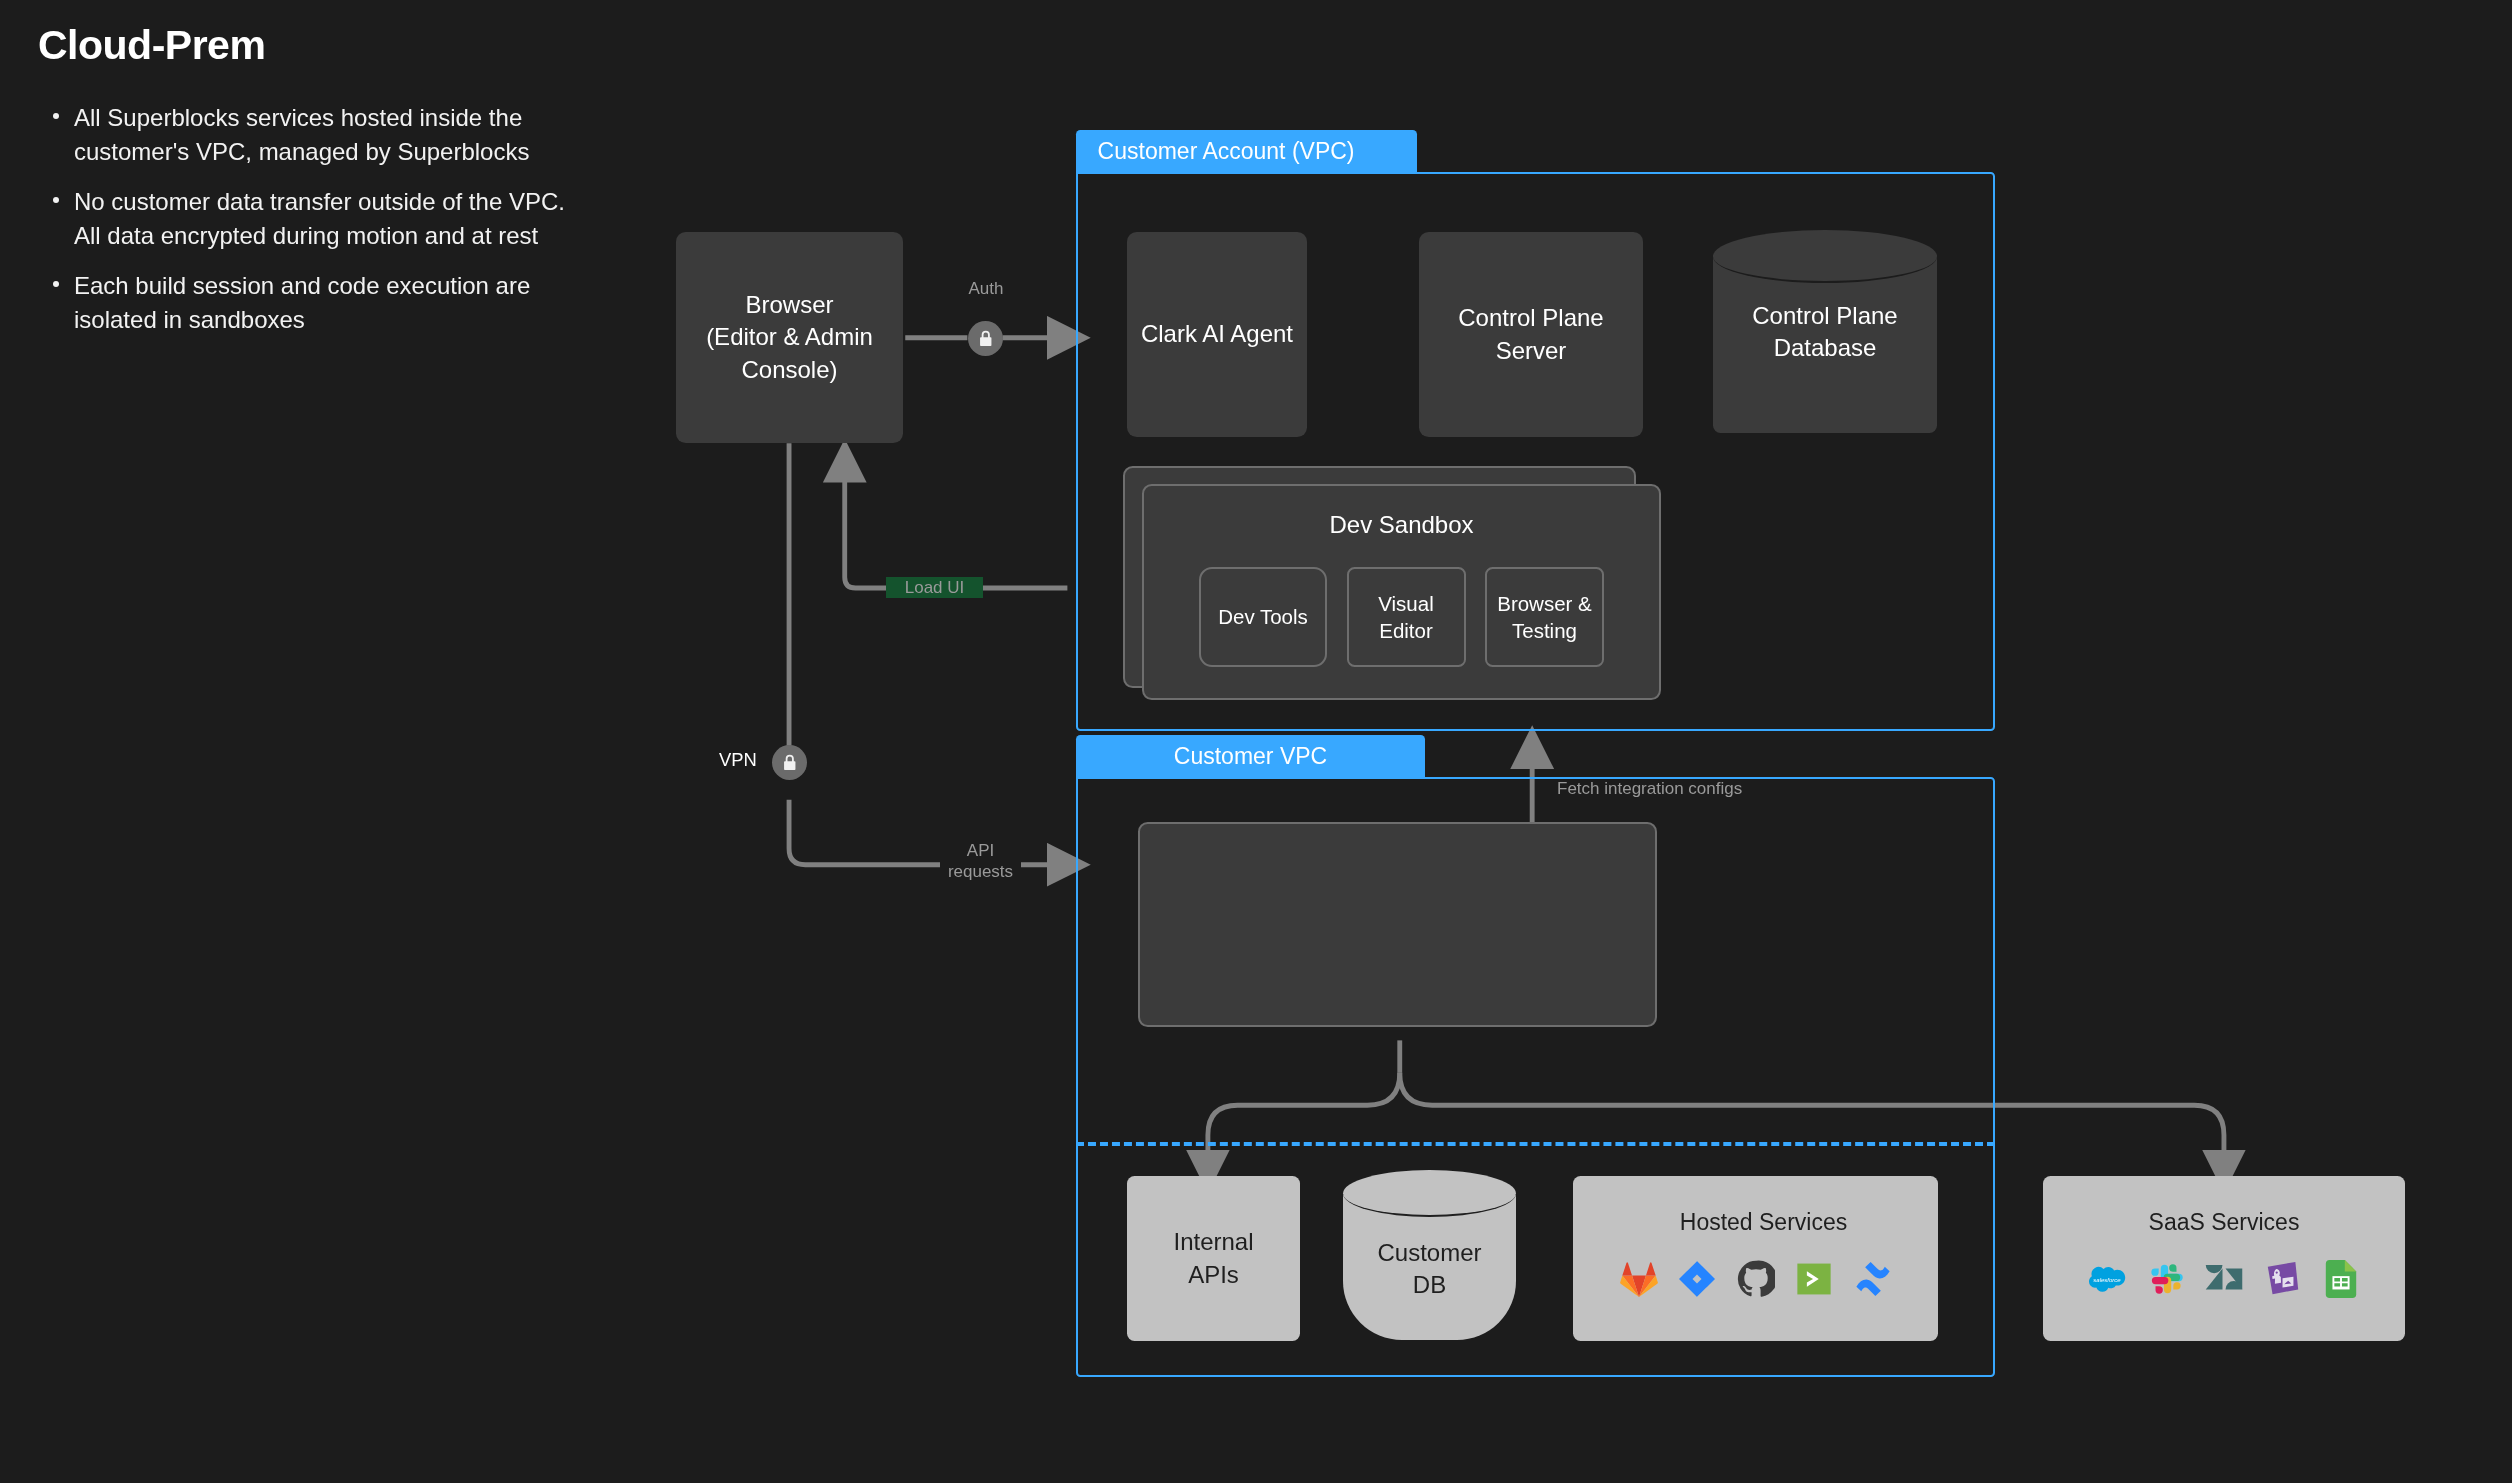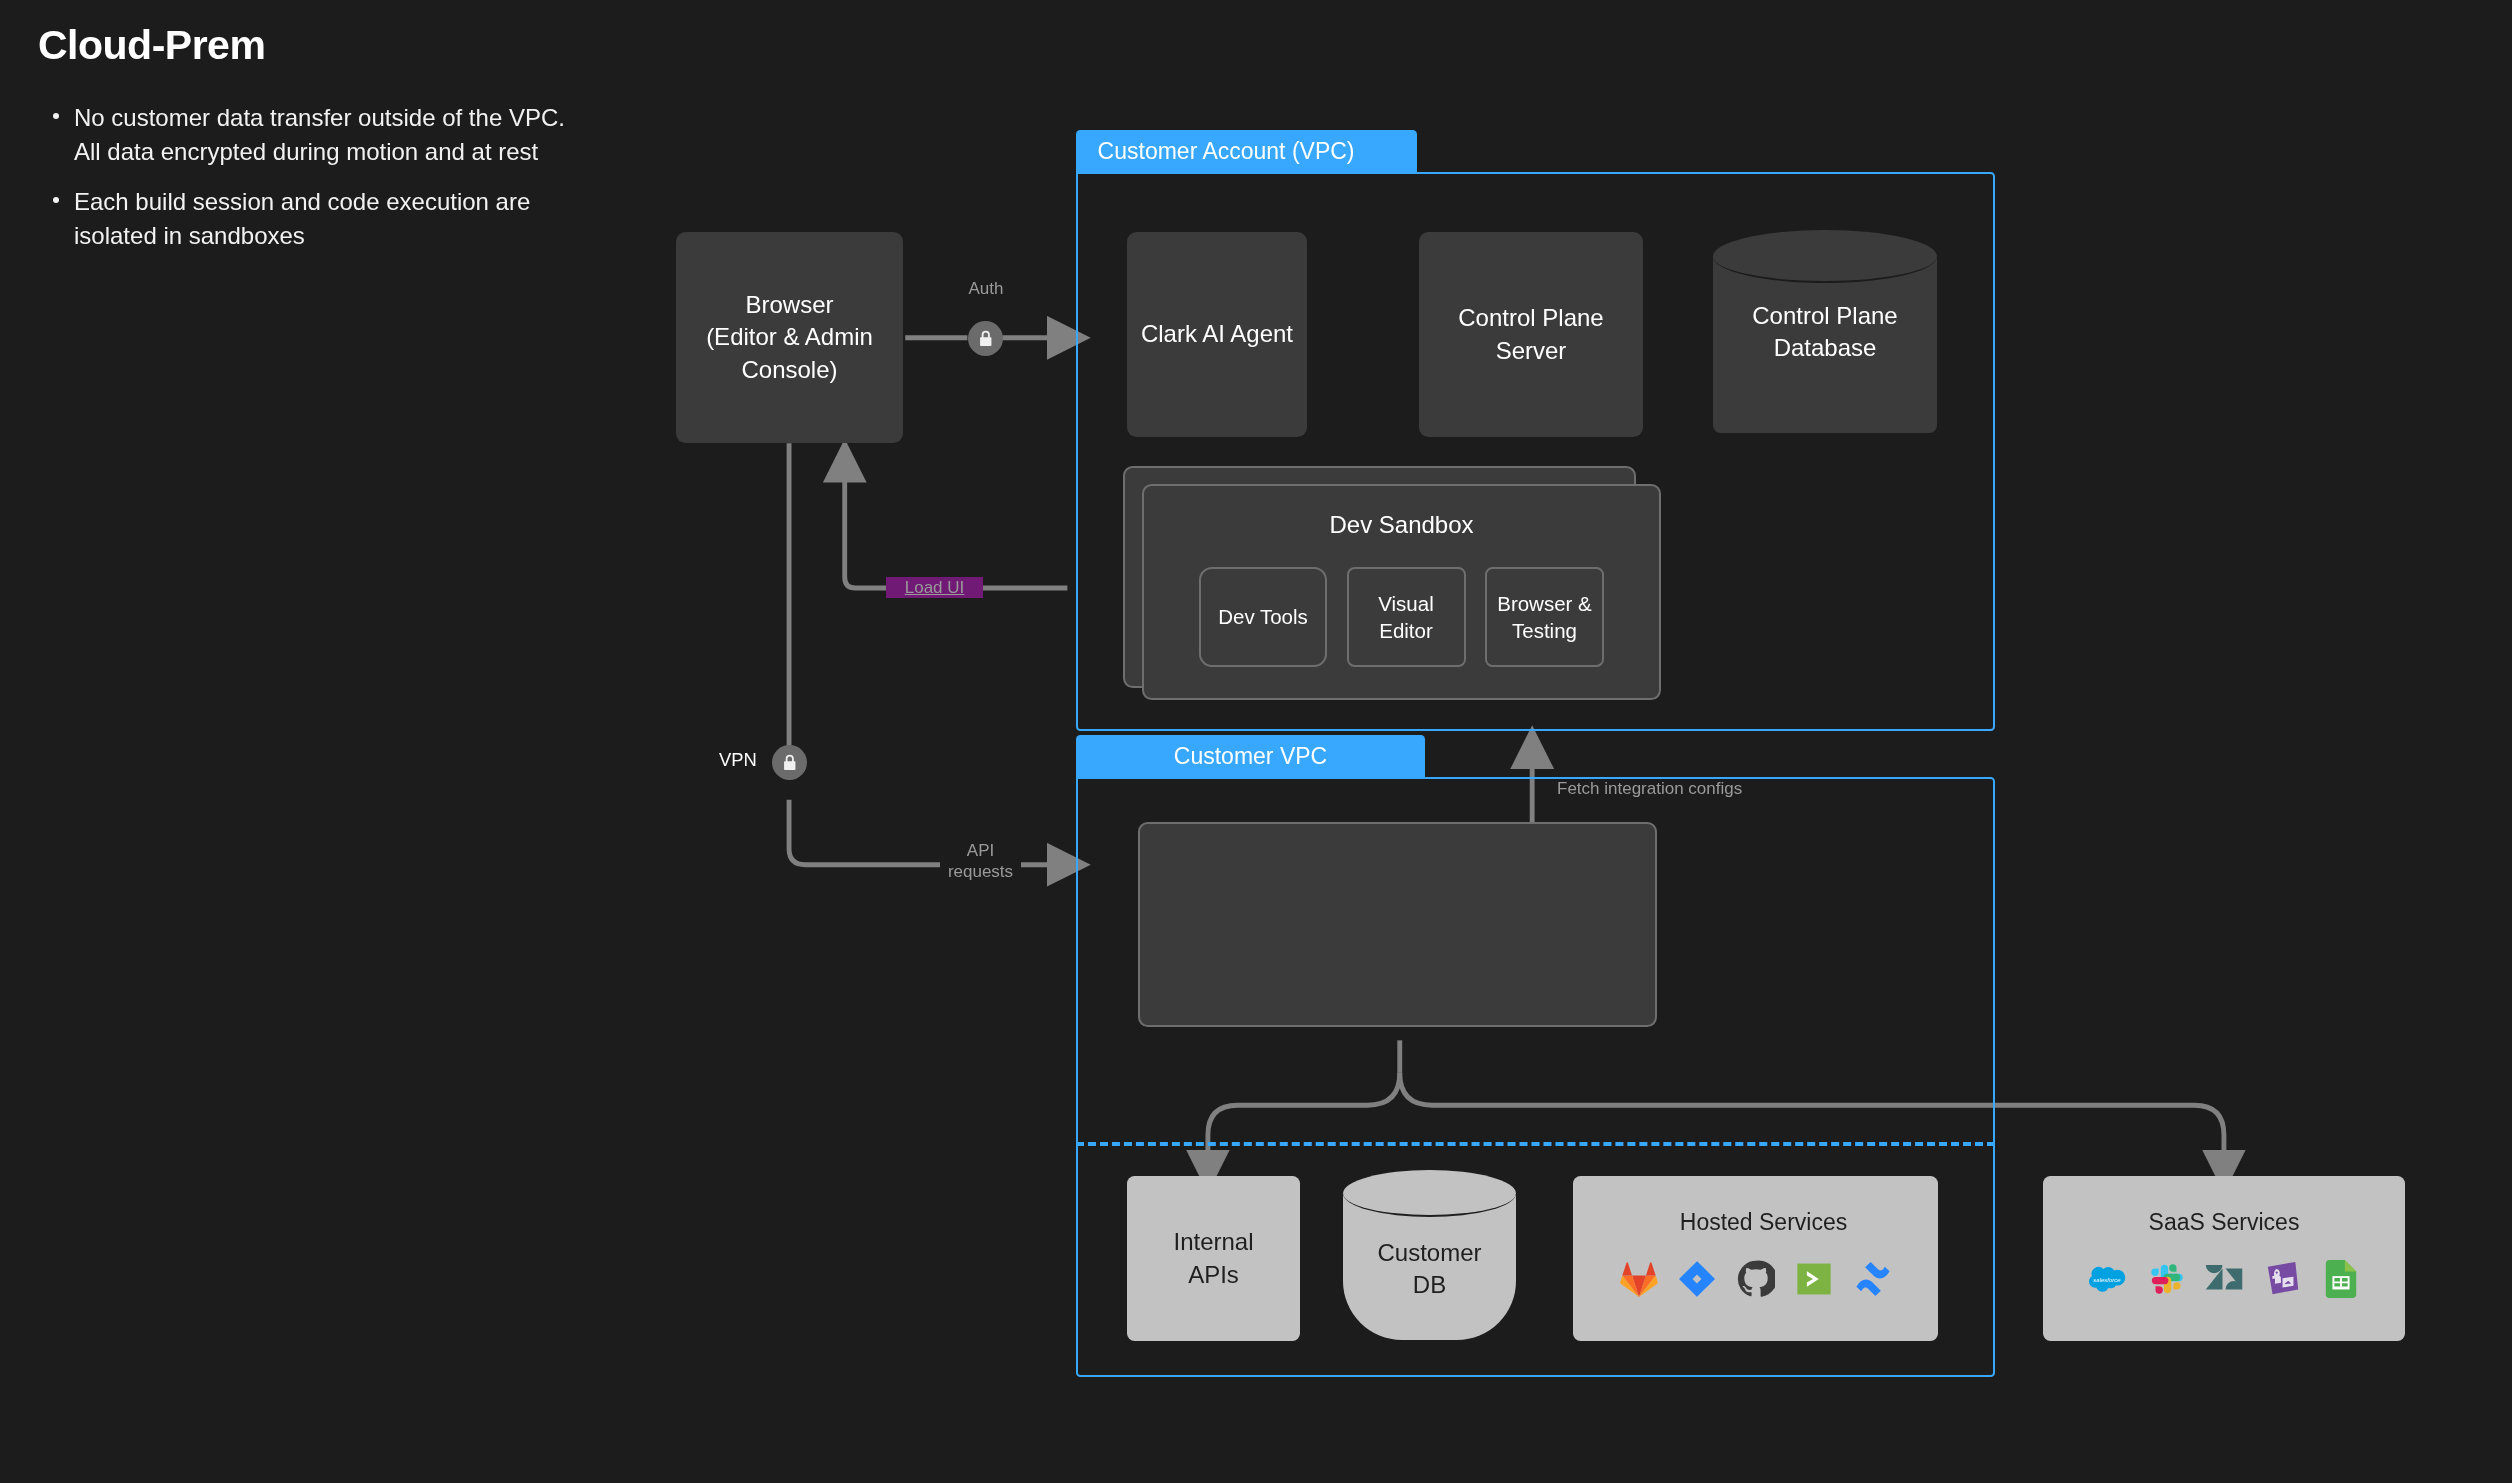--- a/index.html
+++ b/index.html
@@ -94,20 +94,21 @@
   svg.wires{position:absolute;left:0;top:0;width:2512px;height:1483px;pointer-events:none;}
 </style>
 </head>
 <body>
 
 <div class="stage">
 
   <div id="left-panel">
     <h1 id="page-title">Cloud-Prem</h1>
     <ul id="bullet-list">
+      <li>All Superblocks services hosted inside the customer's VPC, managed by Superblocks</li>
       <li>No customer data transfer outside of the VPC. All data encrypted during motion and at rest</li>
       <li>Each build session and code execution are isolated in sandboxes</li>
     </ul>
   </div>
 
   <svg class="wires" viewBox="0 0 4648 2744">
     <defs>
       <marker id="ah" markerWidth="9" markerHeight="9" refX="4.2" refY="4.5" orient="auto">
         <path d="M0,0 L9,4.5 L0,9 z" fill="#808080"></path>
       </marker>
@@ -138,21 +139,21 @@
     </div>
   </div>
 
   <div class="edge-label" style="left:940px;top:278px;width:92px;">Auth</div>
   <div class="lock-badge" style="left:968px;top:321px;">
     <svg viewBox="0 0 24 24">
         <path fill="#f0f0f0" d="M12 2a5 5 0 0 0-5 5v3H6a1 1 0 0 0-1 1v9a1 1 0 0 0 1 1h12a1 1 0 0 0 1-1v-9a1 1 0 0 0-1-1h-1V7a5 5 0 0 0-5-5zm0 2.2A2.8 2.8 0 0 1 14.8 7v3H9.2V7A2.8 2.8 0 0 1 12 4.2z"></path>
       </svg>
   </div>
 
-  <div class="edge-label" style="left:886px;top:577px;width:97px;background:#701a75;text-decoration:underline;">Load UI</div>
+  <div class="edge-label" style="left:886px;top:577px;width:97px;background:#14532d;">Load UI</div>
 
   <div class="vpn-text" style="left:719px;top:749px;">VPN</div>
   <div class="lock-badge" style="left:772px;top:745px;">
     <svg viewBox="0 0 24 24">
         <path fill="#f0f0f0" d="M12 2a5 5 0 0 0-5 5v3H6a1 1 0 0 0-1 1v9a1 1 0 0 0 1 1h12a1 1 0 0 0 1-1v-9a1 1 0 0 0-1-1h-1V7a5 5 0 0 0-5-5zm0 2.2A2.8 2.8 0 0 1 14.8 7v3H9.2V7A2.8 2.8 0 0 1 12 4.2z"></path>
       </svg>
   </div>
 
   <div class="edge-label" style="left:940px;top:840px;width:81px;background:#1c1c1c;">
     <div>API</div>

